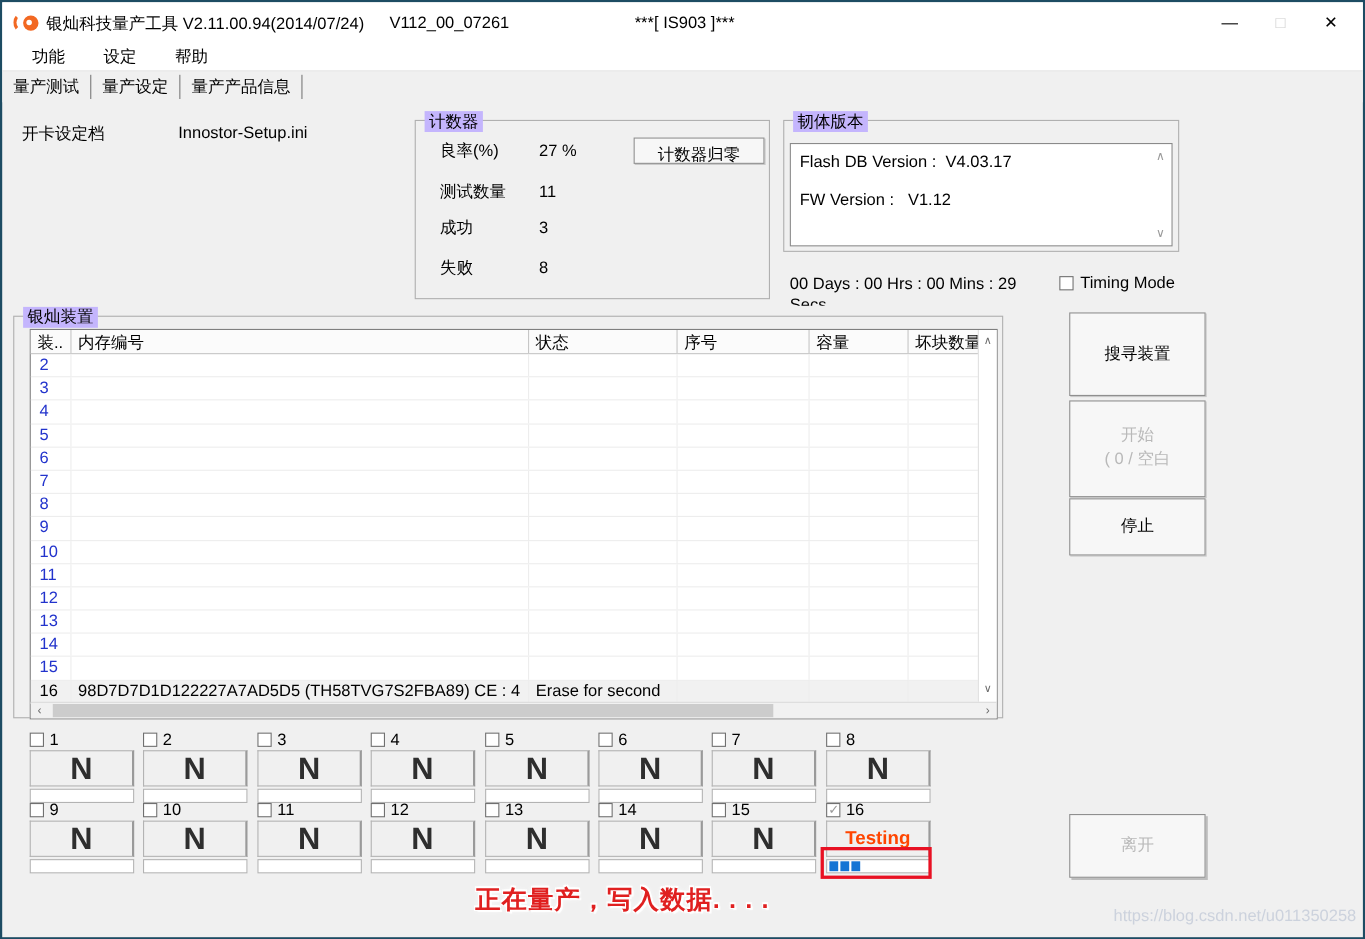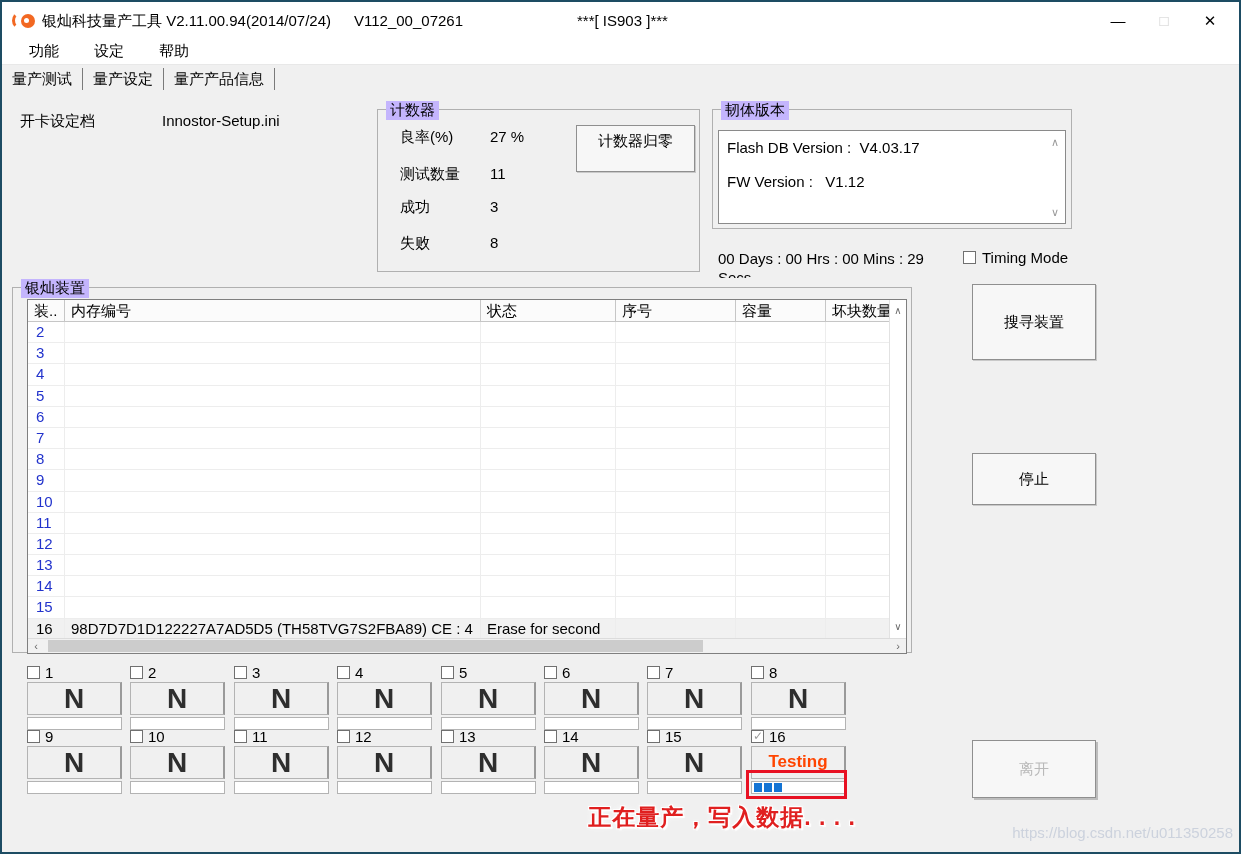--- a/index.html
+++ b/index.html
@@ -39,21 +39,21 @@
   
   .groupbox { position:absolute; border:1px solid #b0b0b0; }
   .legend { position:absolute; top:-9px; left:8px; background:#c4b5fd; padding:0 4px; }
 
   .grp-counter { left:375px; top:107px; width:323px; height:163px; }
   .counter-row { position:absolute; left:22px; width:290px; height:20px; }
   .counter-label { display:inline-block; width:88px; }
   .counter-value { display:inline-block; margin-left:2px; }
   .btn { background:#f7f7f7; border:1px solid #8f8f8f; text-align:center; color:#000;
          box-shadow:1px 1px 0 #c9c9c9; }
-  .btn-reset { position:absolute; left:198px; top:15px; width:119px; height:47px; line-height:29px; }
+  .btn-reset { position:absolute; left:198px; top:15px; width:119px; height:24px; line-height:29px; }
 
   .grp-firmware { left:710px; top:107px; width:360px; height:120px; }
   .fw-box { position:absolute; left:5px; top:20px; width:348px; height:94px;
             background:#fff; border:1px solid #8a8a8a; overflow:hidden; }
   .fw-line { padding-left:8px; line-height:34px; white-space:pre; }
   .fw-arrow { position:absolute; right:3px; width:14px; text-align:center; color:#9a9a9a;
               font-size:11px; line-height:14px; }
   .fw-up { top:4px; } .fw-down { bottom:4px; }
 
   
@@ -108,21 +108,21 @@
            border:1px solid #b3b3b3; border-right:2px solid #9a9a9a;
            text-align:center; font-weight:bold; font-size:28px; line-height:31px; color:#2e2e2e; }
   .n-box.testing { font-size:17px; color:#ff4500; line-height:30px; }
   .slot-progress { position:absolute; left:0; top:53px; width:95px; height:13px;
                    background:#fff; border:1px solid #b3b3b3; }
   .blk { position:absolute; top:1px; width:8px; height:9px; background:#1474d4; }
   .annot { position:absolute; left:-5px; top:42px; width:101px; height:29px;
            border:3px solid #e81123; }
 
   
-  .status-msg { position:absolute; left:430px; top:800px; width:580px; text-align:center;
+  .status-msg { position:absolute; left:430px; top:800px; width:580px; text-align:left;
                 font-size:23px; font-weight:bold; color:#e02020; letter-spacing:1px;
                 text-shadow:-1px -1px 0 #fff, 1px -1px 0 #fff, -1px 1px 0 #fff,
                             2px 2px 1px #fff, 0 0 6px #fff; }
   .watermark { position:absolute; right:6px; top:822px; color:#ccd2dd; font-size:15px; }
 </style>
 </head>
 <body>
 
 <div id="app">
 
@@ -321,20 +321,24 @@
       </div>
       <div class="h-scroll">
         <span class="h-arrow h-left">‹</span>
         <span class="h-arrow h-right">›</span>
         <div class="h-thumb"></div>
       </div>
     </div>
   </div>
 
   <div class="btn btn-side btn-search">搜寻装置</div>
+  <div class="btn btn-side btn-start">
+    <div>开始</div>
+    <div>( 0 / 空白</div>
+  </div>
   <div class="btn btn-side btn-stop">停止</div>
   <div class="btn btn-side btn-exit">离开</div>
 
   <div class="slots" id="slot-grid">
       <div class="slot-cell" style="left: 0px; top: 2px;">
         <div class="slot-head">
           <span class="checkbox"></span>
           <span class="slot-num">1</span>
         </div>
         <div class="n-box">N</div>

